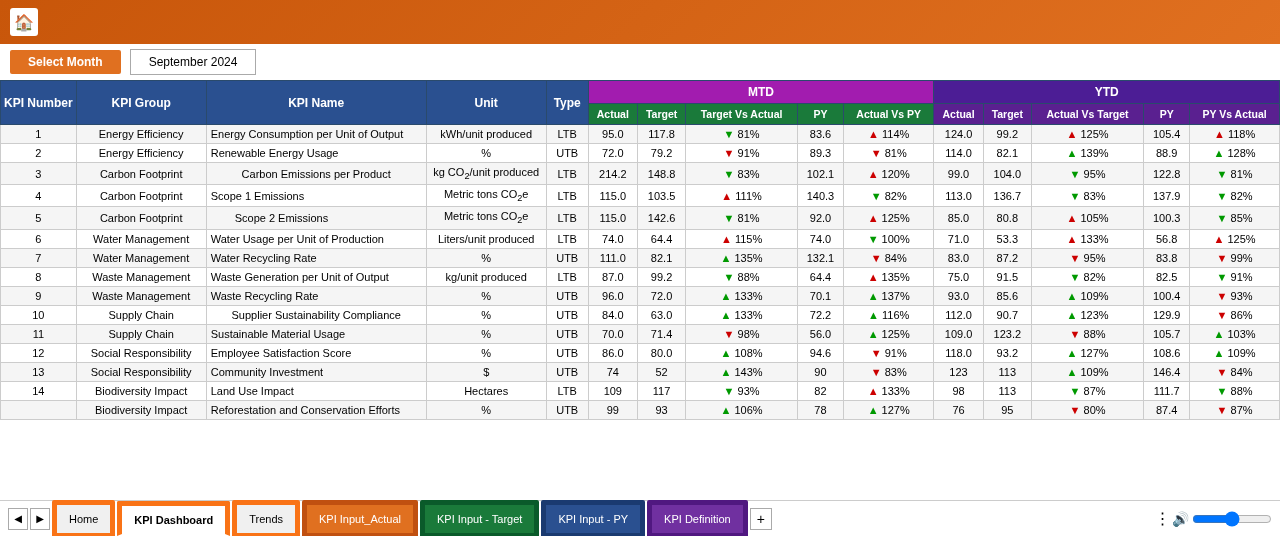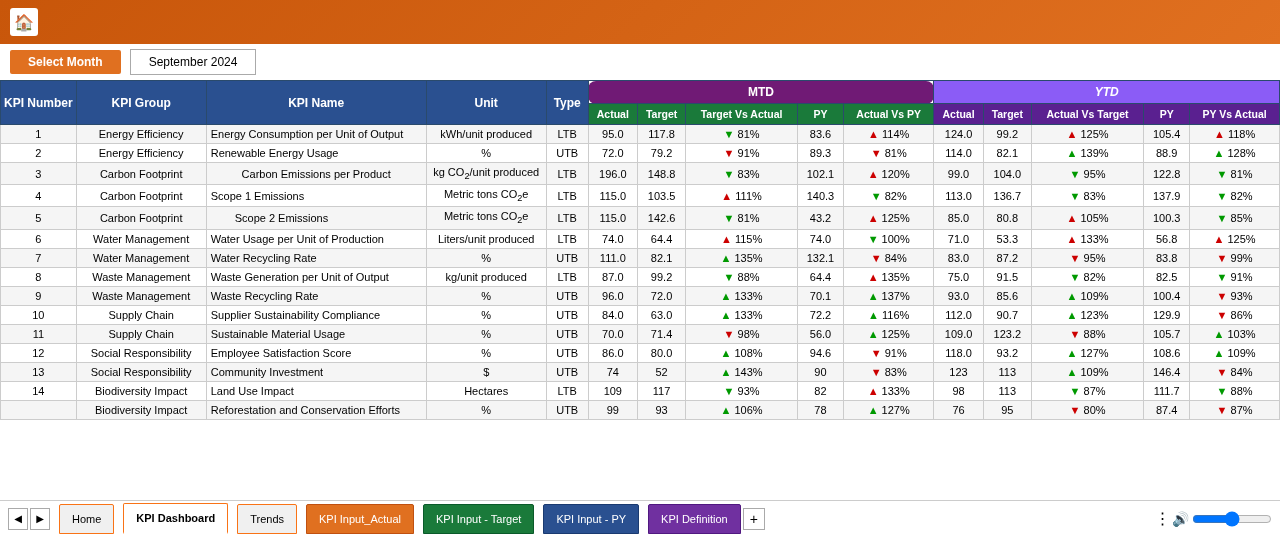--- a/index.html
+++ b/index.html
@@ -84,22 +84,22 @@
       font-weight: bold;
       white-space: nowrap;
     }
 
     th.col-num { background: #2a5090; width: 28px; }
     th.col-group { background: #2a5090; width: 130px; }
     th.col-name { background: #2a5090; width: 220px; margin-left: 12px; }
     th.col-unit { background: #2a5090; width: 120px; }
     th.col-type { background: #2a5090; width: 42px; }
 
-    .mtd-header { background: #701a75; border-radius: 8px; }
-    .ytd-header { background: #8b5cf6; font-style: italic; }
+    .mtd-header { background: #a21caf; }
+    .ytd-header { background: #4c1d95; }
 
     th.mtd { background: #1a7a3a; }
     th.ytd { background: #5a2090; }
 
     td {
       padding: 3px 4px;
       text-align: center;
       border: 1px solid #ccc;
       white-space: nowrap;
     }
@@ -127,26 +127,25 @@
       width: 20px;
       height: 22px;
       cursor: pointer;
       font-size: 10px;
       display: flex;
       align-items: center;
       justify-content: center;
     }
     .tab {
       padding: 8px 12px;
-      border: 1px solid #f97316;
+      border: 5px solid #f97316;
       cursor: pointer;
       font-size: 11px;
       background: #f0f0f0;
       border-radius: 2px 2px 0 0;
-      margin-left: 7px;
     }
     .tab.active {
       background: #fff;
       border-bottom: 2px solid #fff;
       font-weight: bold;
     }
     .tab.orange { background: #e07020; color: white; border-color: #c05010; }
     .tab.green { background: #1a7a3a; color: white; border-color: #0a5a2a; }
     .tab.blue { background: #2a5090; color: white; border-color: #1a3a70; }
     .tab.purple { background: #7030a0; color: white; border-color: #501880; }
@@ -256,21 +255,21 @@
             <td><span style="color:#009900">▲</span> 139%</td>
             <td>88.9</td>
             <td><span style="color:#009900">▲</span> 128%</td>
           </tr>
           <tr>
             <td>3</td>
             <td>Carbon Footprint</td>
             <td style="text-align: center;">Carbon Emissions per Product</td>
             <td>kg CO<sub>2</sub>/unit produced</td>
             <td>LTB</td>
-            <td>196.0</td>
+            <td>214.2</td>
             <td>148.8</td>
             <td><span style="color:#009900">▼</span> 83%</td>
             <td>102.1</td>
             <td><span style="color:#cc0000">▲</span> 120%</td>
             <td>99.0</td>
             <td>104.0</td>
             <td><span style="color:#009900">▼</span> 95%</td>
             <td>122.8</td>
             <td><span style="color:#009900">▼</span> 81%</td>
           </tr>
@@ -293,21 +292,21 @@
           </tr>
           <tr>
             <td>5</td>
             <td>Carbon Footprint</td>
             <td style="text-align: left; padding-left: 28px;">Scope 2 Emissions</td>
             <td>Metric tons CO<sub>2</sub>e</td>
             <td>LTB</td>
             <td>115.0</td>
             <td>142.6</td>
             <td><span style="color:#009900">▼</span> 81%</td>
-            <td>43.2</td>
+            <td>92.0</td>
             <td><span style="color:#cc0000">▲</span> 125%</td>
             <td>85.0</td>
             <td>80.8</td>
             <td><span style="color:#cc0000">▲</span> 105%</td>
             <td>100.3</td>
             <td><span style="color:#009900">▼</span> 85%</td>
           </tr>
           <tr>
             <td>6</td>
             <td>Water Management</td>
@@ -372,21 +371,21 @@
             <td><span style="color:#009900">▲</span> 137%</td>
             <td>93.0</td>
             <td>85.6</td>
             <td><span style="color:#009900">▲</span> 109%</td>
             <td>100.4</td>
             <td><span style="color:#cc0000">▼</span> 93%</td>
           </tr>
           <tr>
             <td>10</td>
             <td>Supply Chain</td>
-            <td style="text-align: left;">Supplier Sustainability Compliance</td>
+            <td style="text-align: center;">Supplier Sustainability Compliance</td>
             <td>%</td>
             <td>UTB</td>
             <td>84.0</td>
             <td>63.0</td>
             <td><span style="color:#009900">▲</span> 133%</td>
             <td>72.2</td>
             <td><span style="color:#009900">▲</span> 116%</td>
             <td>112.0</td>
             <td>90.7</td>
             <td><span style="color:#009900">▲</span> 123%</td>

